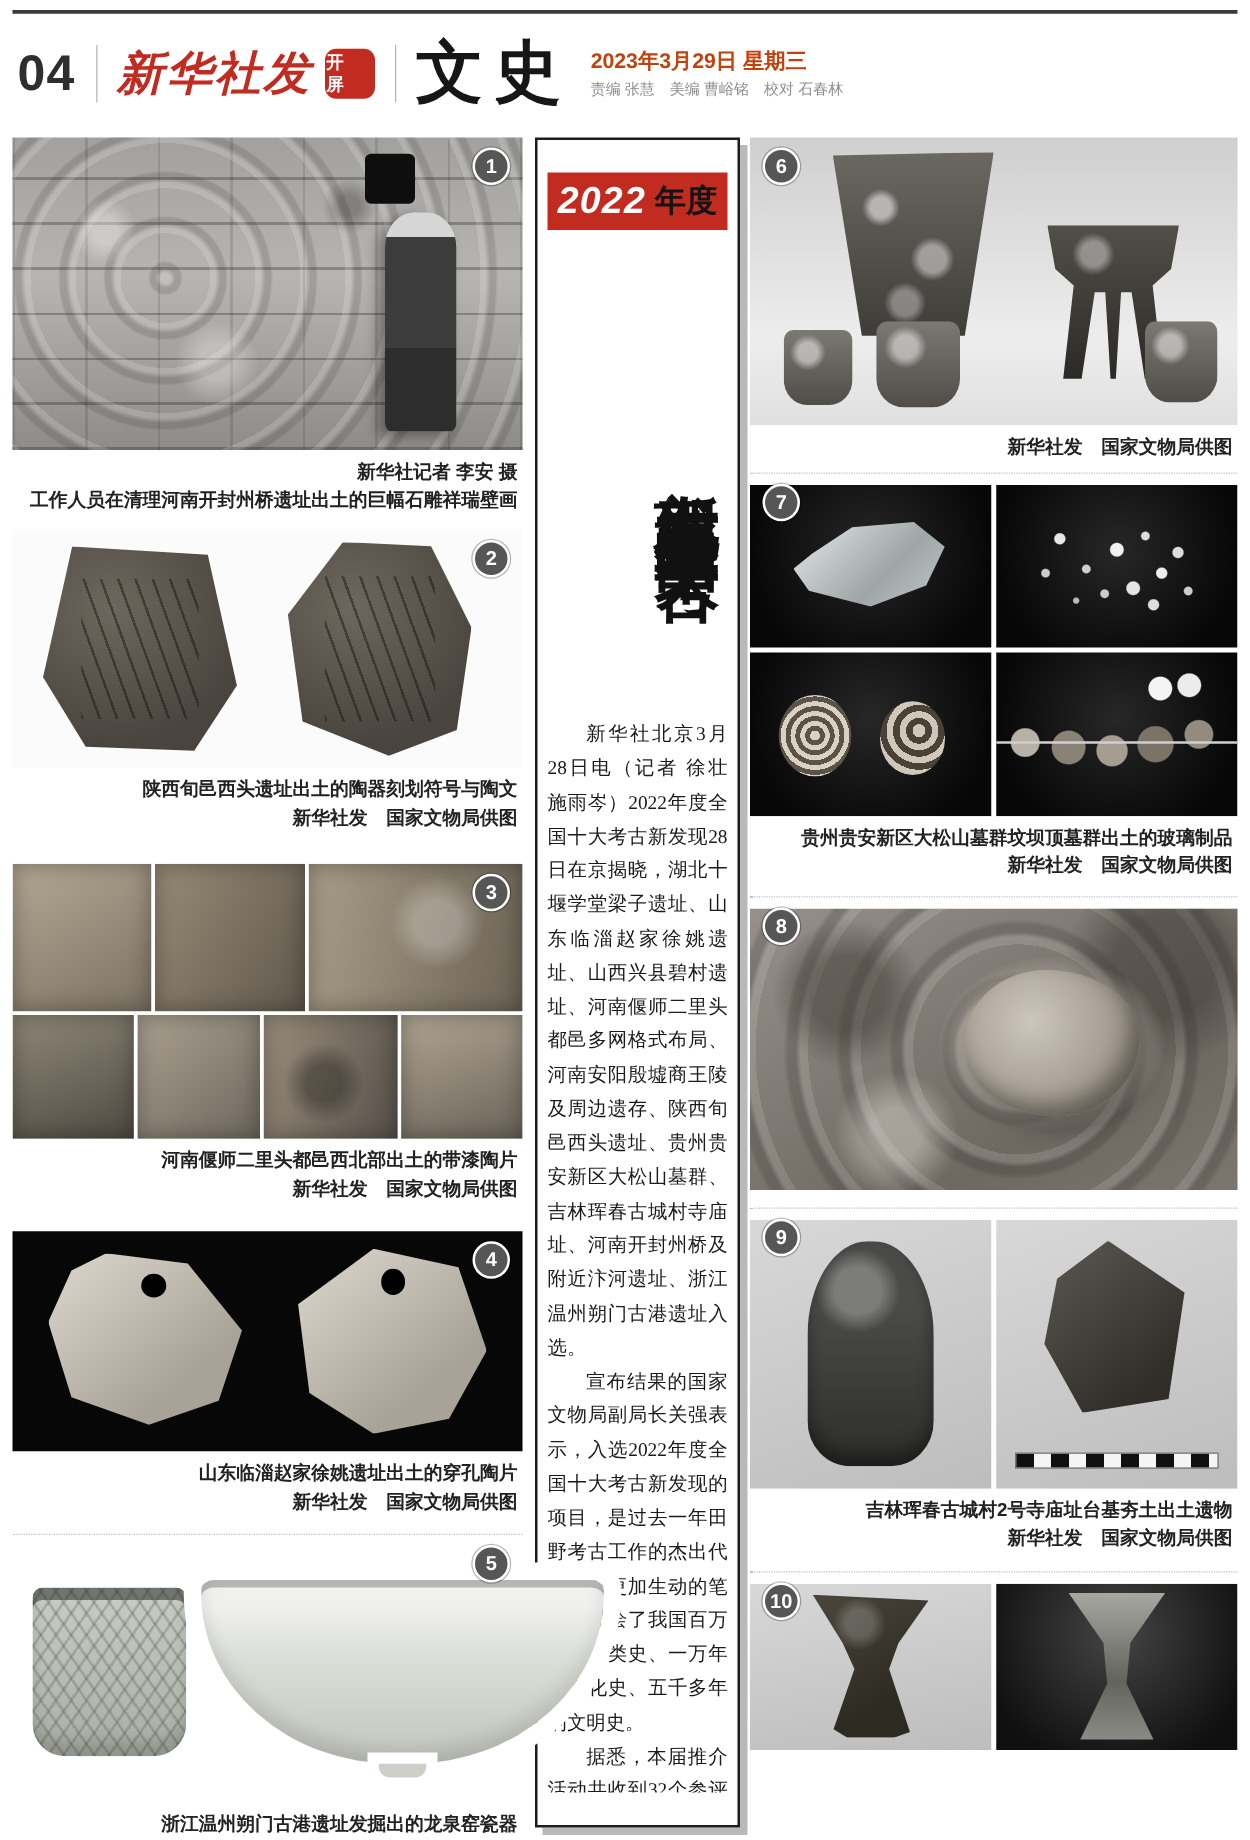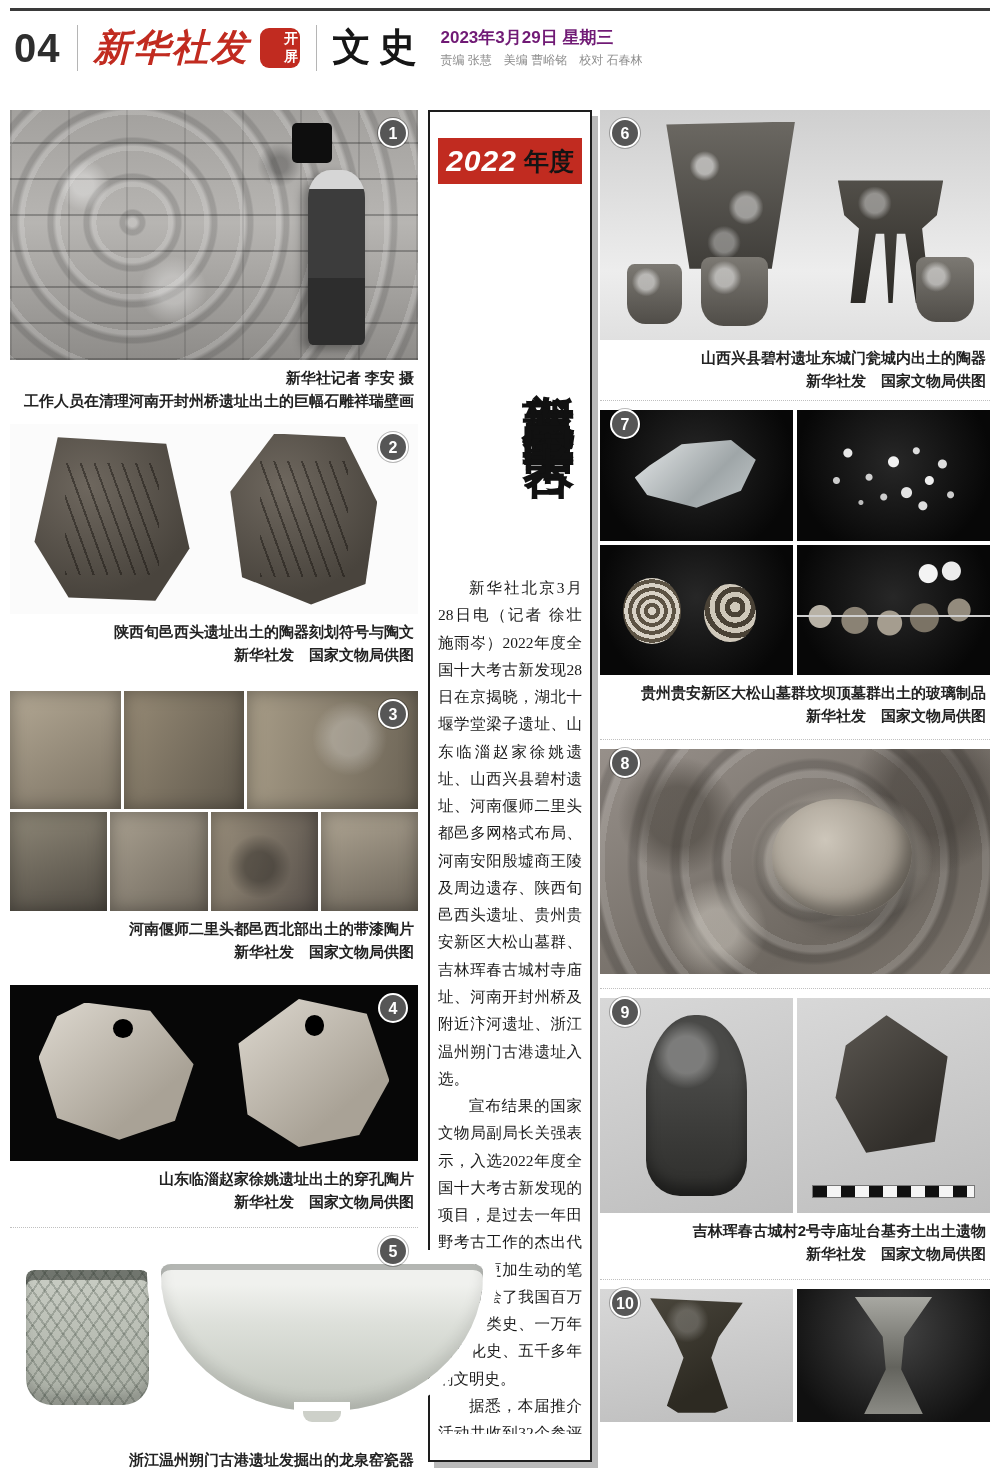--- a/index.html
+++ b/index.html
@@ -9,26 +9,26 @@
 
   
   .top-rule { position:absolute; left:10px; right:10px; top:8px; height:3px; background:#3a3a3a; }
   .hrow { position:absolute; left:14px; top:22px; display:flex; align-items:center; }
   .pagenum { font:700 40px/1 "Liberation Sans",sans-serif; color:#2e2e2e; letter-spacing:1px; }
   .vdiv { width:1px; height:46px; background:#b5b5b5; margin:0 16px; }
   .masthead { font-family:"DejaVu Serif","Liberation Serif",serif; font-style:italic; font-weight:700;
               font-size:37px; color:#c12b20; letter-spacing:2px; white-space:nowrap; }
   .seal { width:40px; height:40px; margin-left:10px; background:#c12b20; border-radius:9px;
           color:#fff; font:700 14px/1.25 "Liberation Sans",sans-serif; display:flex; align-items:center;
-          justify-content:flex-end; text-align:center; }
+          justify-content:flex-start; text-align:center; }
   .seal span { display:inline-block; width:17px; word-break:break-all; }
-  .section-title { font-family:"Liberation Serif","DejaVu Serif",serif; font-weight:700; font-size:38px;
+  .section-title { font-family:"Liberation Serif","DejaVu Serif",serif; font-weight:700; font-size:54px;
                    color:#161616; letter-spacing:8px; white-space:nowrap; }
   .dateblock { margin-left:16px; }
-  .date { font:700 17px/1.3 "Liberation Sans",sans-serif; color:#701a75; white-space:nowrap; }
+  .date { font:700 17px/1.3 "Liberation Sans",sans-serif; color:#c2410c; white-space:nowrap; }
   .credits { font:400 12px/1.3 "Liberation Sans",sans-serif; color:#8e8e8e; margin-top:4px; white-space:nowrap; }
 
   
   .col-left  { position:absolute; left:10px;  top:110px; width:408px; z-index:5; }
   .col-right { position:absolute; left:600px; top:110px; width:390px; }
 
   figure.photo { position:relative; }
   .img { position:relative; width:100%; overflow:hidden; background:#ddd; }
   .badge { position:absolute; top:8px; width:30px; height:30px; border-radius:50%; background:#565656;
            color:#fff; font:700 16px/27px "Liberation Sans",sans-serif; text-align:center;
@@ -327,21 +327,20 @@
     <figure class="photo">
       <div class="img img6">
         <div class="jar6"></div>
         <div class="tripod6"></div>
         <div class="cup6 cup6a"></div>
         <div class="cup6 cup6b"></div>
         <div class="cup6 cup6c"></div>
       </div>
       <span class="badge bl">6</span>
       <figcaption class="capwrap">
-        <div class="cap">山西兴县碧村遗址东城门瓮城内出土的陶器</div>
         <div class="cap">新华社发　国家文物局供图</div>
       </figcaption>
     </figure>
 
     <figure class="photo sep" style="margin-top:8px">
       <div class="img img7">
         <div class="t7">
           <div class="gem7"></div>
         </div>
         <div class="t7">

